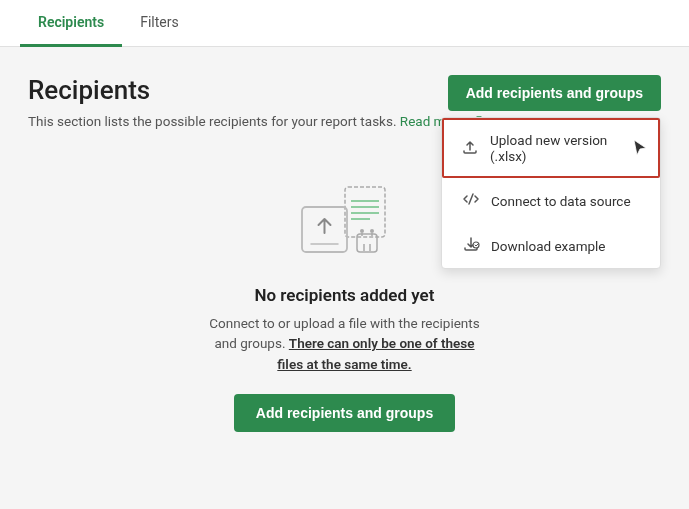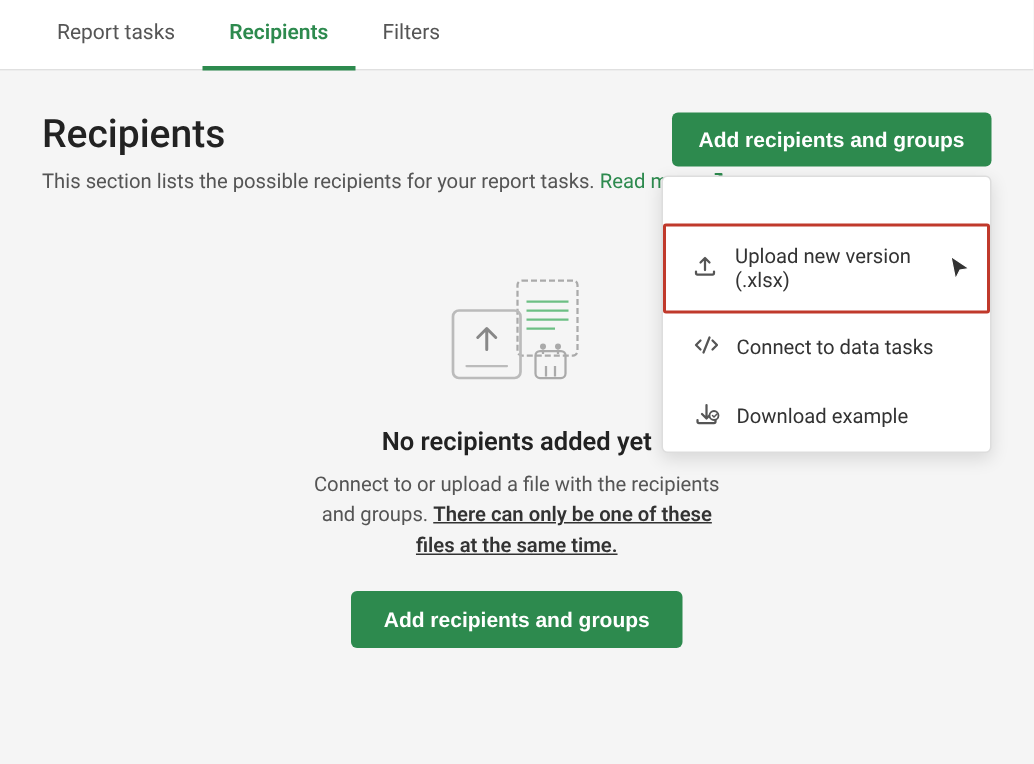--- a/index.html
+++ b/index.html
@@ -165,62 +165,61 @@
       border-radius: 4px;
       font-size: 14px;
       font-weight: 600;
       cursor: pointer;
     }
   </style>
 </head>
 <body>
 
 <nav class="nav-tabs">
-  <div class="nav-tab">Report tasks</div>
   <div class="nav-tab active">Recipients</div>
   <div class="nav-tab">Filters</div>
 </nav>
 
 <div class="main-content">
   <h1 class="page-title">Recipients</h1>
   <p class="description">
     <span>This section lists the possible recipients for your report tasks.</span>
     <a href="#">
       <span>Read more</span>
       <svg class="ext-link-icon" viewBox="0 0 12 12" fill="none" xmlns="http://www.w3.org/2000/svg">
         <path d="M7 1h4v4M5 7l6-6M2 3h3M2 3v7h7V7" stroke="#2d8a4e" stroke-width="1.3" stroke-linecap="round" stroke-linejoin="round"></path>
       </svg>
     </a>
   </p>
 
   <button class="add-btn">Add recipients and groups</button>
 
   <div class="dropdown-menu">
 
-    <div class="dropdown-item highlighted" style="position:relative;margin-top:31px;">
+    <div class="dropdown-item highlighted" style="position:relative;">
       <span class="item-icon">
         <svg width="18" height="18" viewBox="0 0 18 18" fill="none" xmlns="http://www.w3.org/2000/svg">
           <path d="M9 12V4M9 4L6 7M9 4l3 3" stroke="#555" stroke-width="1.5" stroke-linecap="round" stroke-linejoin="round"></path>
           <path d="M3 13v1a1 1 0 001 1h10a1 1 0 001-1v-1" stroke="#555" stroke-width="1.5" stroke-linecap="round"></path>
         </svg>
       </span>
       <span>Upload new version (.xlsx)</span>
 
       <svg style="position:absolute;right:10px;top:50%;transform:translateY(-50%)" width="16" height="20" viewBox="0 0 16 20" fill="none" xmlns="http://www.w3.org/2000/svg">
         <path d="M2 2l12 8-6 1-3 6L2 2z" fill="#333" stroke="#fff" stroke-width="0.8"></path>
       </svg>
     </div>
 
     <div class="dropdown-item">
       <span class="item-icon">
         <svg width="18" height="18" viewBox="0 0 18 18" fill="none" xmlns="http://www.w3.org/2000/svg">
           <path d="M5 6l-3 3 3 3M13 6l3 3-3 3M11 4l-4 10" stroke="#555" stroke-width="1.5" stroke-linecap="round" stroke-linejoin="round"></path>
         </svg>
       </span>
-      <span>Connect to data tasks</span>
+      <span>Connect to data source</span>
     </div>
 
     <div class="dropdown-item">
       <span class="item-icon">
         <svg width="18" height="18" viewBox="0 0 18 18" fill="none" xmlns="http://www.w3.org/2000/svg">
           <path d="M9 3v9M9 12l-3-3M9 12l3-3" stroke="#555" stroke-width="1.5" stroke-linecap="round" stroke-linejoin="round"></path>
           <path d="M3 13v1a1 1 0 001 1h10a1 1 0 001-1v-1" stroke="#555" stroke-width="1.5" stroke-linecap="round"></path>
           <circle cx="14" cy="10" r="3" fill="#fff" stroke="#555" stroke-width="1.2"></circle>
           <path d="M13 10l1 1 2-2" stroke="#555" stroke-width="1" stroke-linecap="round" stroke-linejoin="round"></path>
         </svg>

